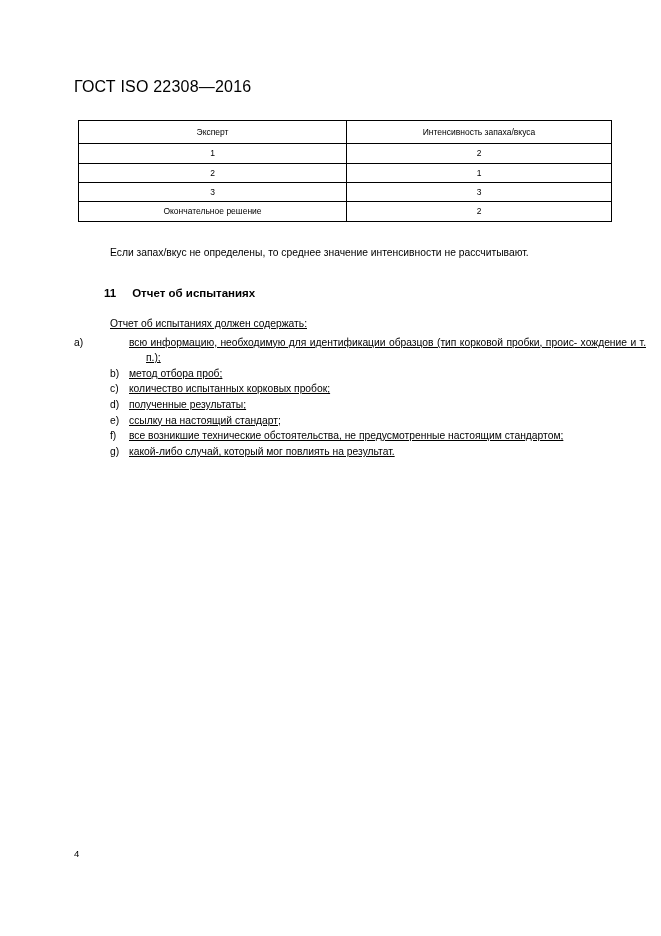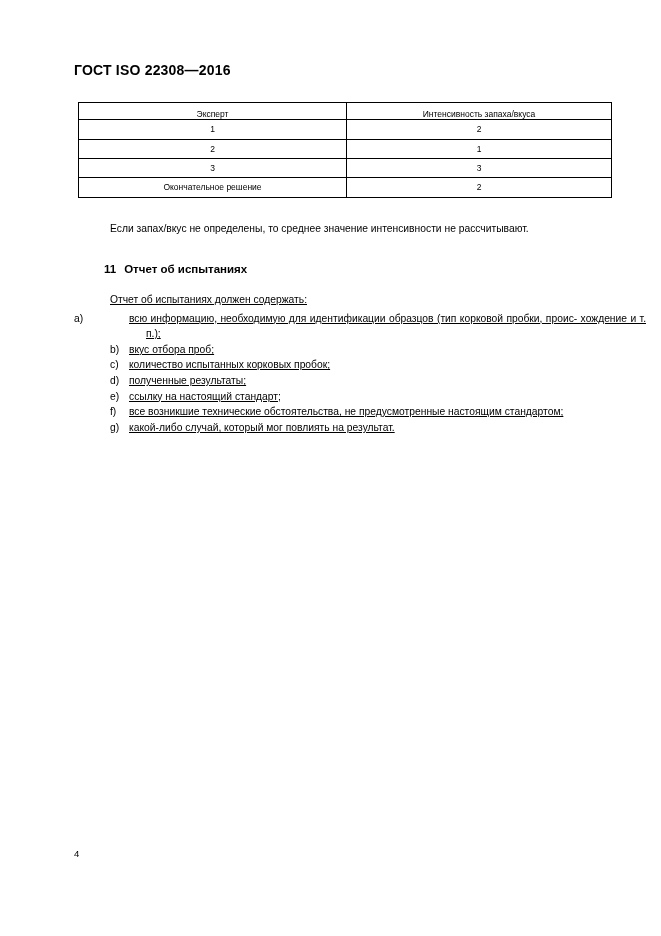--- a/index.html
+++ b/index.html
@@ -22,24 +22,24 @@
     height: 936px;
     background: #fff;
   }
   .content {
     position: absolute;
     left: 74px;
     top: 62px;
     width: 540px;
   }
   .doc-header {
-    font-size: 14px;
-    font-weight: bold;
+    font-size: 16px;
+    font-weight: normal;
     letter-spacing: 0.2px;
-    margin: 0 0 24px 0;
+    margin: 16px 0 24px 0;
   }
   .table-caption {
     font-size: 9.5px;
     letter-spacing: 1.4px;
     margin: 0 0 8px 4px;
   }
   table.data-table {
     border-collapse: collapse;
     width: 533px;
     margin-left: 4px;
@@ -47,40 +47,40 @@
   }
   table.data-table td, table.data-table th {
     border: 1px solid #000;
     font-size: 8.5px;
     text-align: center;
     padding: 5px 2px 4px 2px;
     font-weight: normal;
     line-height: 1.1;
   }
   table.data-table th {
-    padding: 7px 2px 0 2px;
+    padding: 7px 2px 6px 2px;
   }
   .col-a { width: 268px; }
   .col-b { width: 265px; }
   .para {
     font-size: 10.3px;
     line-height: 1.45;
     margin: 0;
   }
   .note {
     margin-top: 24px;
     margin-left: 36px;
   }
   .section-title {
     font-size: 11.5px;
     font-weight: bold;
     margin: 26px 0 0 30px;
   }
   .section-title .num {
-    margin-right: 8px;
+    margin-right: 16px;
   }
   .intro {
     margin-top: 18px;
     margin-left: 36px;
     text-decoration: underline;
   }
   .list {
     margin-top: 3px;
     margin-left: 36px;
   }
@@ -155,21 +155,21 @@
       <span class="num">11</span><span>Отчет об испытаниях</span>
     </div>
 
     <p class="para intro">Отчет об испытаниях должен содержать:</p>
 
     <div class="list">
       <span class="list-item hang">
         <span class="mark">a)</span><span>всю информацию, необходимую для идентификации образцов (тип корковой пробки, проис- хождение и т. п.);</span>
       </span>
       <span class="list-item">
-        <span class="mark">b)</span><span>вкус отбора проб;</span>
+        <span class="mark">b)</span><span>метод отбора проб;</span>
       </span>
       <span class="list-item">
         <span class="mark">c)</span><span>количество испытанных корковых пробок;</span>
       </span>
       <span class="list-item">
         <span class="mark">d)</span><span>полученные результаты;</span>
       </span>
       <span class="list-item">
         <span class="mark">e)</span><span>ссылку на настоящий стандарт;</span>
       </span>

